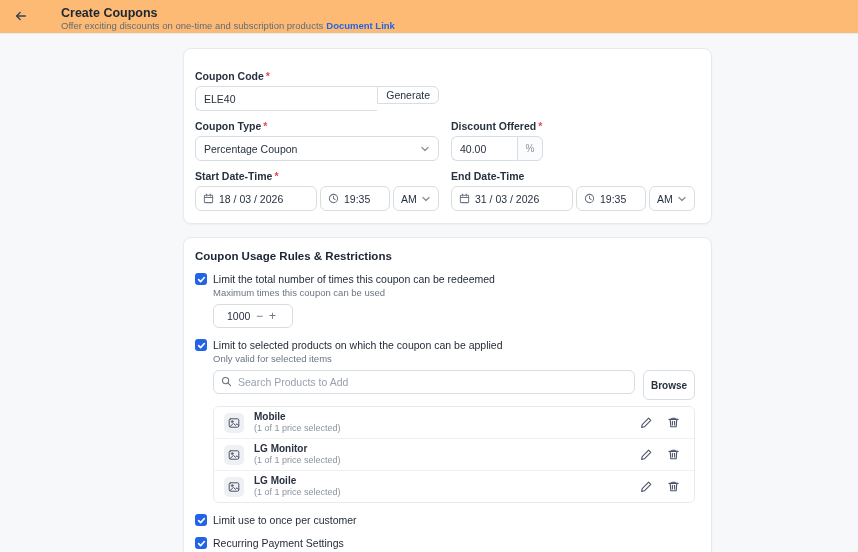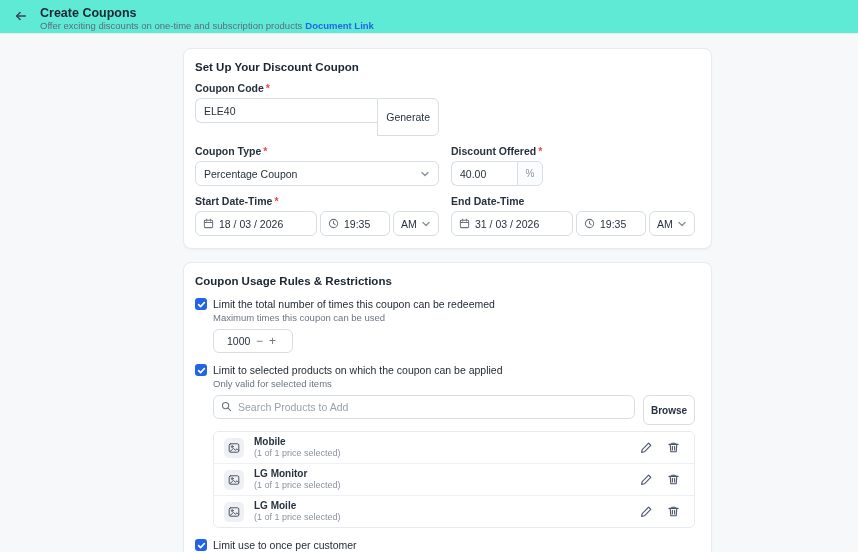--- a/index.html
+++ b/index.html
@@ -6,23 +6,23 @@
   html,body { width:858px; }
   body {
     font-family:"Liberation Sans", sans-serif;
     background:#f7f8fa;
     color:#1f2733;
     width:858px; height:552px;
     overflow:hidden;
   }
   
   .app-header {
-    background:#5eead4; border-bottom:1px solid #e9ebee;
+    background:#fdba74; border-bottom:1px solid #e9ebee;
     display:flex; align-items:flex-start;
-    padding:6px 14px 6px 14px; height:34px;
+    padding:6px 14px 6px 14px; height:34px;gap:21px;
   }
   .back-btn { margin-top:3px; width:16px; height:16px; color:#394452; cursor:pointer; flex:none; }
   .back-btn svg { width:14px; height:14px; display:block; }
   .header-text { margin-left:10px; }
   .page-title { font-size:12.5px; font-weight:bold; color:#1b2533; line-height:14px; }
   .page-subtitle { font-size:9.5px; color:#5f6b7a; line-height:12px; }
   .doc-link { color:#2264e5; font-weight:bold; cursor:pointer; margin-left:3px; }
   
   .content { padding-top:14px; }
   .card {
@@ -39,21 +39,21 @@
   .req { color:#e5484d; margin-left:2px; }
   .text-input {
     width:100%; height:25px; border:1px solid #d8dde3; border-radius:6px;
     font-family:"Liberation Sans",sans-serif; font-size:10.5px; color:#27313f;
     padding:0 8px; background:#fff; outline:none;
   }
   .text-input::placeholder { color:#98a1ad; }
   .input-group { display:flex; }
   .input-group .text-input { border-radius:6px 0 0 6px; border-right:none; flex:1; }
   .suffix-btn {
-    height:38px; border:1px solid #d8dde3; border-radius:0 6px 6px 0;
+    height:18px; border:1px solid #d8dde3; border-radius:0 6px 6px 0;
     background:#fff; font-size:10.5px; color:#27313f; padding:0 8px;
     font-family:"Liberation Sans",sans-serif; cursor:pointer;
   }
   .select-box {
     height:25px; border:1px solid #d8dde3; border-radius:6px; background:#fff;
     display:flex; align-items:center; padding:0 8px; font-size:10.5px; color:#27313f;
     cursor:pointer;
   }
   .select-box .sel-text { flex:1; }
   .chev { width:10px; height:10px; color:#8a93a0; flex:none; }
@@ -139,21 +139,20 @@
   </div>
   <div class="header-text">
     <div class="page-title">Create Coupons</div>
     <div class="page-subtitle"><span>Offer exciting discounts on one-time and subscription products</span><span class="doc-link">Document Link</span></div>
   </div>
 </div>
 
 <div class="content">
 
   <div class="card">
-    <div class="card-title">Set Up Your Discount Coupon</div>
 
     <div class="form-row">
       <div>
         <div class="field-label"><span>Coupon Code</span><span class="req">*</span></div>
         <div class="input-group">
           <input class="text-input" type="text" value="ELE40" style="">
           <button class="suffix-btn">Generate</button>
         </div>
       </div>
     </div>

